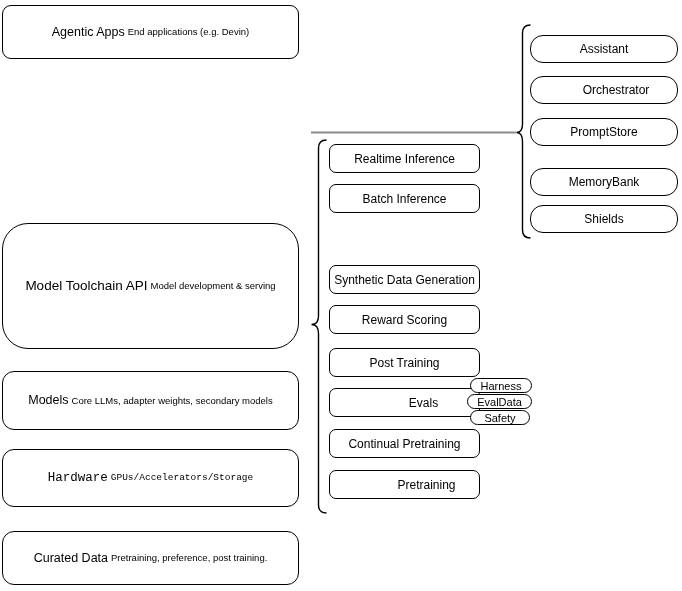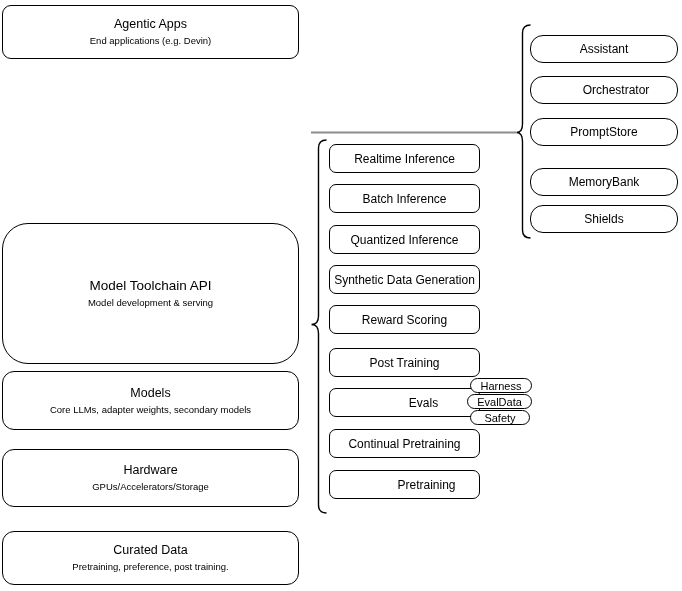--- a/index.html
+++ b/index.html
@@ -5,28 +5,28 @@
   html,body{margin:0;padding:0;background:#ffffff;}
   .canvas{
     position:relative;width:682px;height:591px;background:#ffffff;
     font-family:"Liberation Sans",sans-serif;color:#000;overflow:hidden;
   }
   .overlay{position:absolute;left:0;top:0;width:682px;height:591px;pointer-events:none;}
   
   .lbox{
     position:absolute;left:2px;width:297px;box-sizing:border-box;
     border:1.3px solid #000;background:#fff;
-    display:flex;flex-direction:column;align-items:center;justify-content:center;
+    display:flex;flex-direction:row;align-items:center;justify-content:center;
     text-align:center;gap:3px;z-index:2;
   }
   .lb0{top:5px;height:54px;border-radius:9px;}
   .lb1{top:85px;height:113px;border-radius:26px;}
-  .lb2{top:223px;height:141px;border-radius:26px;}
+  .lb2{top:223px;height:126px;border-radius:26px;}
   .lb3{top:371px;height:59px;border-radius:12px;}
-  .lb4{top:449px;height:58px;border-radius:12px;}
+  .lb4{top:449px;height:58px;border-radius:12px;font-family:Liberation Mono, monospace;}
   .lb5{top:531px;height:54px;border-radius:12px;}
   .title{font-size:12.5px;line-height:15px;}
   .lb1 .title,.lb2 .title{font-size:13.5px;line-height:16px;}
   .subtitle{font-size:9.5px;line-height:12px;}
   
   .mbox{
     position:absolute;left:329px;width:151px;height:29px;box-sizing:border-box;
     border:1.3px solid #000;border-radius:7px;background:#fff;
     display:flex;align-items:center;justify-content:center;font-size:12px;z-index:2;
   }
@@ -83,23 +83,20 @@
     <div class="title">Curated Data</div>
     <div class="subtitle">Pretraining, preference, post training.</div>
   </div>
 
   <div class="mbox m0">
     <span>Realtime Inference</span>
   </div>
   <div class="mbox m1">
     <span>Batch Inference</span>
   </div>
-  <div class="mbox m2">
-    <span>Quantized Inference</span>
-  </div>
   <div class="mbox m3">
     <span>Synthetic Data Generation</span>
   </div>
   <div class="mbox m4">
     <span>Reward Scoring</span>
   </div>
   <div class="mbox m5">
     <span>Post Training</span>
   </div>
   <div class="mbox m6">

